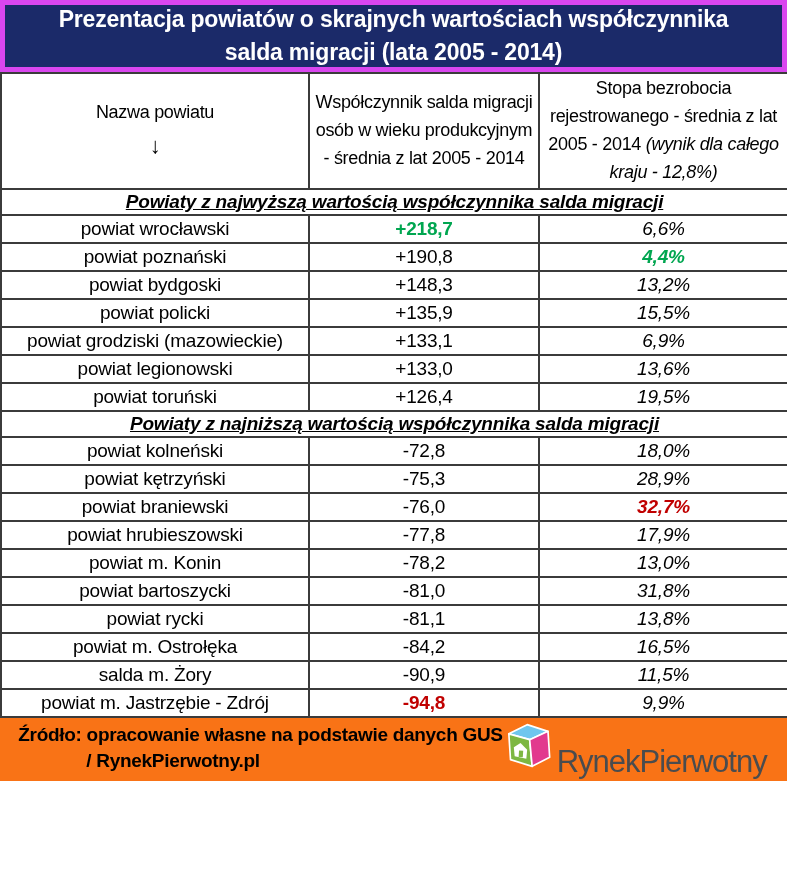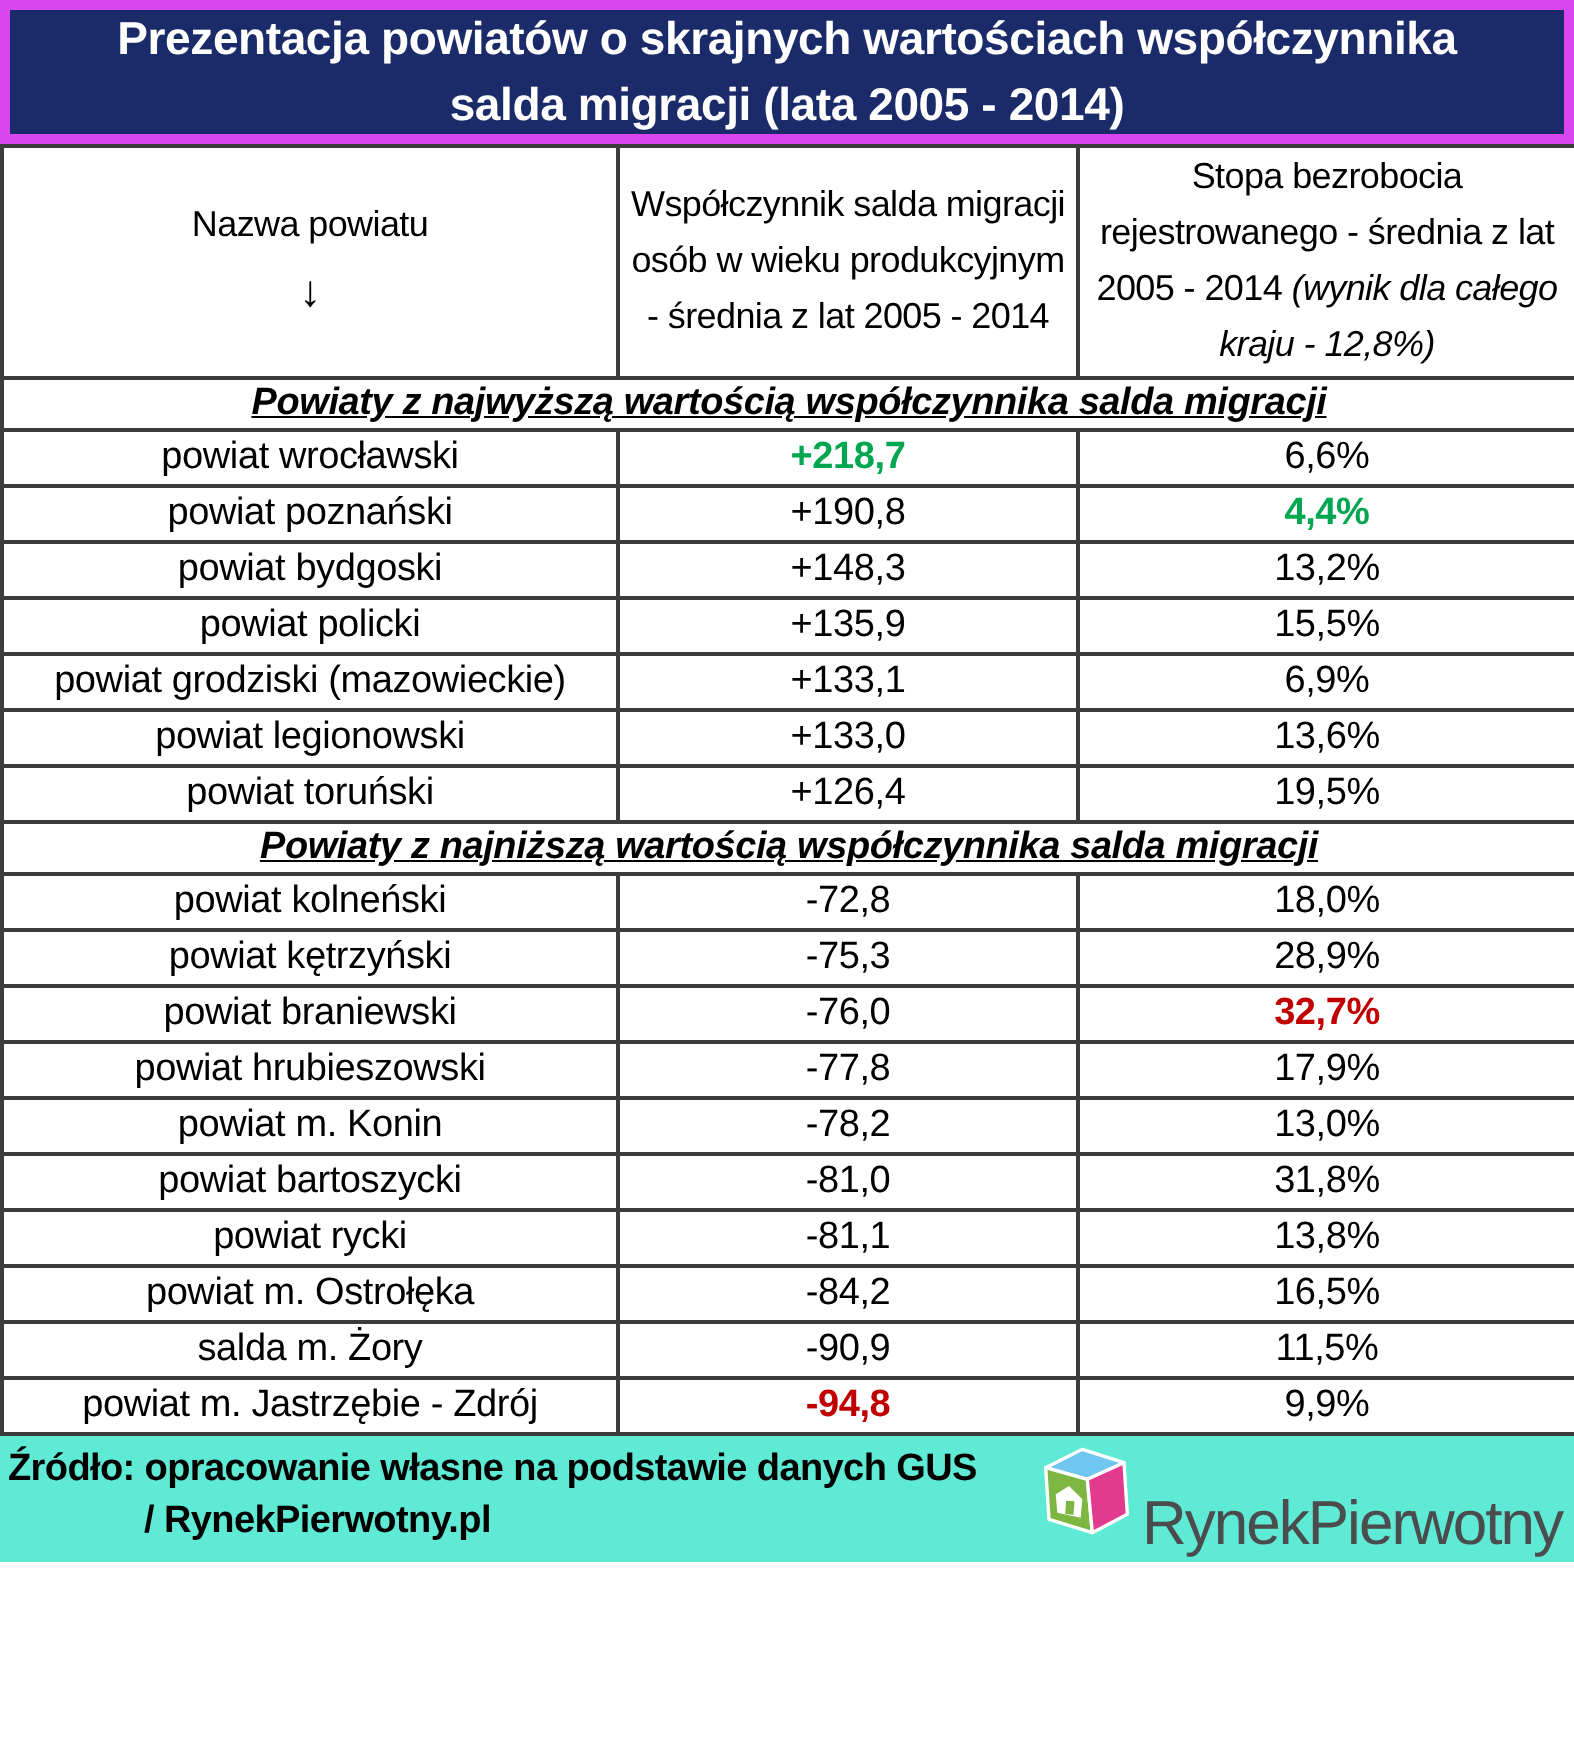--- a/index.html
+++ b/index.html
@@ -33,28 +33,28 @@
   }
   th .note-italic{font-style:italic;}
   .arrow-glyph{display:block;font-size:22px;margin-top:2px;}
   td.section-header{
     height:26px;font-size:19px;font-weight:bold;font-style:italic;
     letter-spacing:-0.2px;
   }
   td.section-header span{text-decoration:underline;}
   tr.data-row{height:28px;}
   tr.data-row td{font-size:19px;letter-spacing:-0.2px;}
-  td.unemp{}
+  td.unemp{font-style:italic;}
   td.green{color:#00a650;font-weight:bold;}
   td.red{color:#c00000;font-weight:bold;}
   
   .footer{
     box-sizing:border-box;width:787px;height:63px;
-    display:flex;justify-content:space-between;align-items:center;
-    padding:2px 6px 4px 4px;background:#5eead4;
+    display:flex;justify-content:center;align-items:center;
+    padding:2px 6px 4px 4px;background:#f97316;
   }
   .source{
     font-weight:bold;font-size:19px;line-height:1.35;letter-spacing:-0.3px;
   }
   .source .line2{margin-left:68px;}
   .logo{display:flex;align-items:center;gap:4px;}
   .logo-text{
     font-size:31px;color:#4a4c4e;font-weight:normal;letter-spacing:-1px;
     font-family:"Liberation Sans",sans-serif;
     margin-top:28px;

